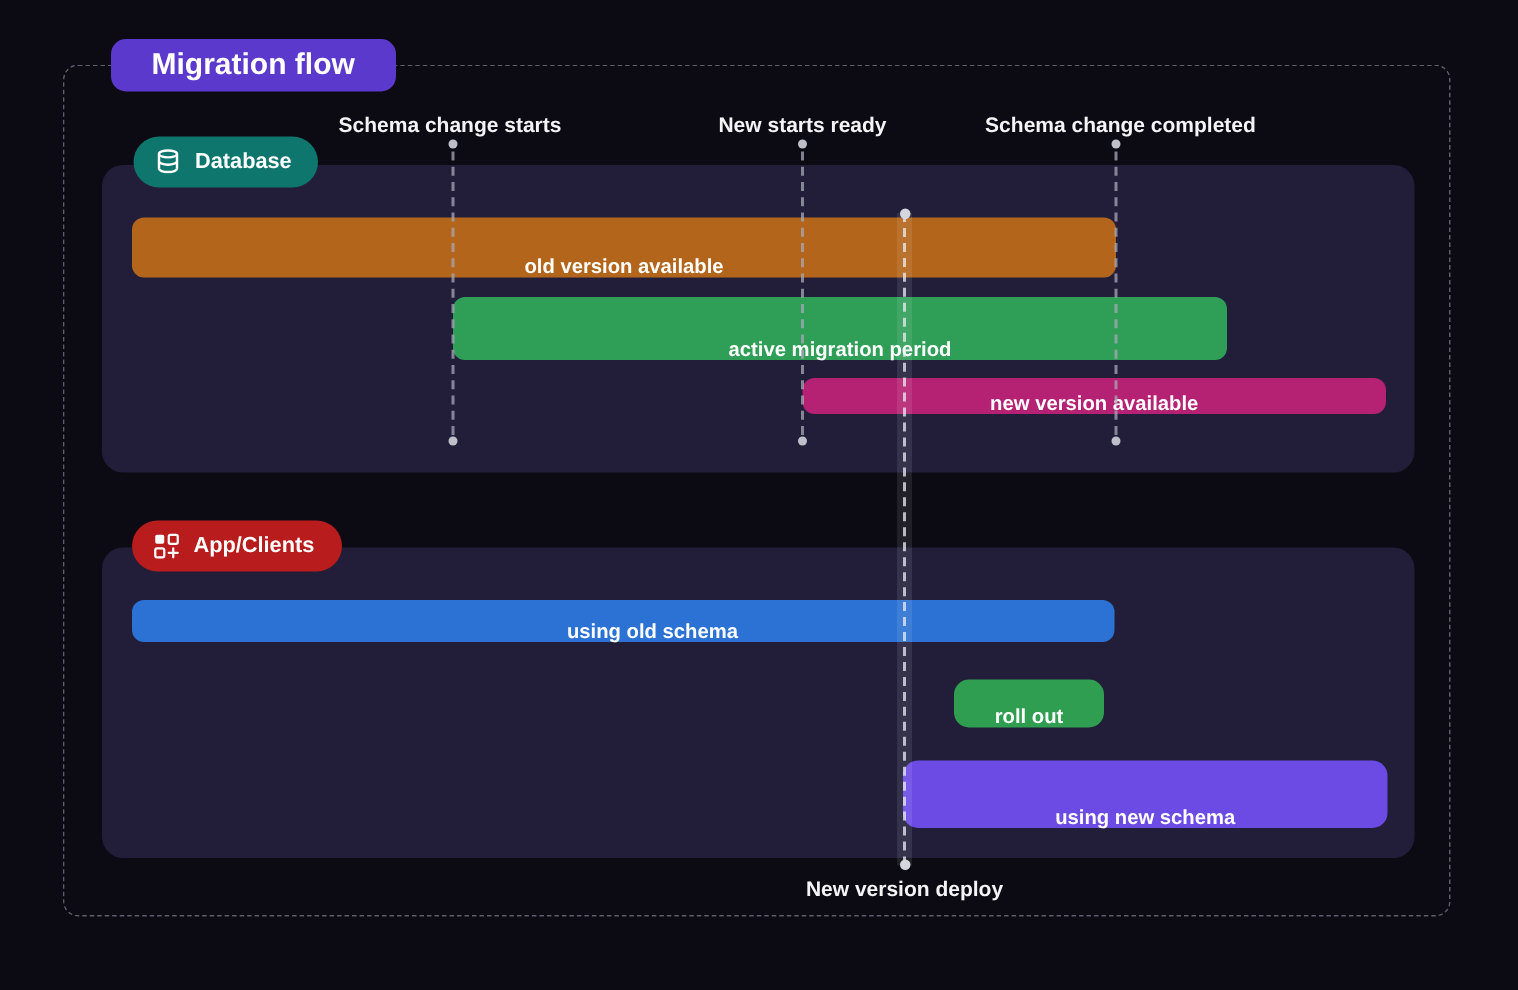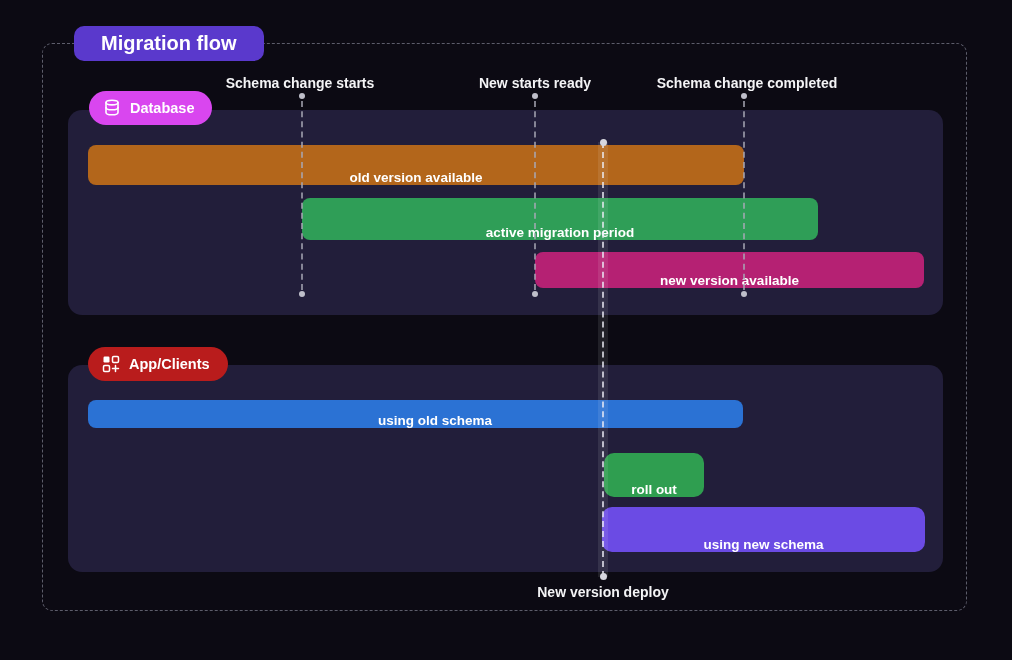--- a/index.html
+++ b/index.html
@@ -74,38 +74,38 @@
   .badge-app{left:88px;top:347px;}
   .section-badge svg{display:block;}
 
   
   .bar{
     display:flex;align-items:flex-end;justify-content:center;
     color:#ffffff;font-weight:bold;font-size:13.5px;z-index:2;
   }
   .bar-old      {left:88px; top:145px;width:656px;height:40px;border-radius:8px;}
   .bar-migration{left:302px;top:198px;width:516px;height:42px;border-radius:8px;}
-  .bar-newver   {left:535px;top:252px;width:389px;height:36px;border-radius:8px;}
+  .bar-newver   {left:535px;top:252px;width:389px;height:24px;border-radius:8px;}
   .bar-useold   {left:88px; top:400px;width:616px;height:28px;border-radius:8px;padding-left:39px;}
-  .bar-rollout  {left:604px;top:453px;width:100px;height:44px;border-radius:10px;}
+  .bar-rollout  {left:636px;top:453px;width:100px;height:32px;border-radius:10px;}
   .bar-usenew   {left:602px;top:507px;width:323px;height:45px;border-radius:10px;}
 </style>
 </head>
 <body style="background-color: rgb(12, 10, 19);">
 
 <div class="abs frame"></div>
 
 <div class="abs title-badge" style="background-color: rgb(90, 57, 204);">
   <span>Migration flow</span>
 </div>
 
 <div class="abs panel panel-db" style="background-color: rgb(34, 30, 58);"></div>
 <div class="abs panel panel-app" style="background-color: rgb(34, 30, 58);"></div>
 
-<div class="abs section-badge badge-db" style="background-color: #d946ef;">
+<div class="abs section-badge badge-db" style="background-color: #0f766e;">
   <span>
     <svg width="18" height="18" viewBox="0 0 18 18" fill="none" stroke="#ffffff" stroke-width="1.6" stroke-linecap="round">
       <ellipse cx="9" cy="3.6" rx="6" ry="2.3"></ellipse>
       <path d="M3 3.6 v4.9 c0 1.27 2.69 2.3 6 2.3 s6 -1.03 6 -2.3 v-4.9"></path>
       <path d="M3 8.5 v4.9 c0 1.27 2.69 2.3 6 2.3 s6 -1.03 6 -2.3 v-4.9"></path>
       <path d="M3 6.05 c0 1.27 2.69 2.3 6 2.3 s6 -1.03 6 -2.3" opacity="0"></path>
     </svg>
   </span>
   <span>Database</span>
 </div>

